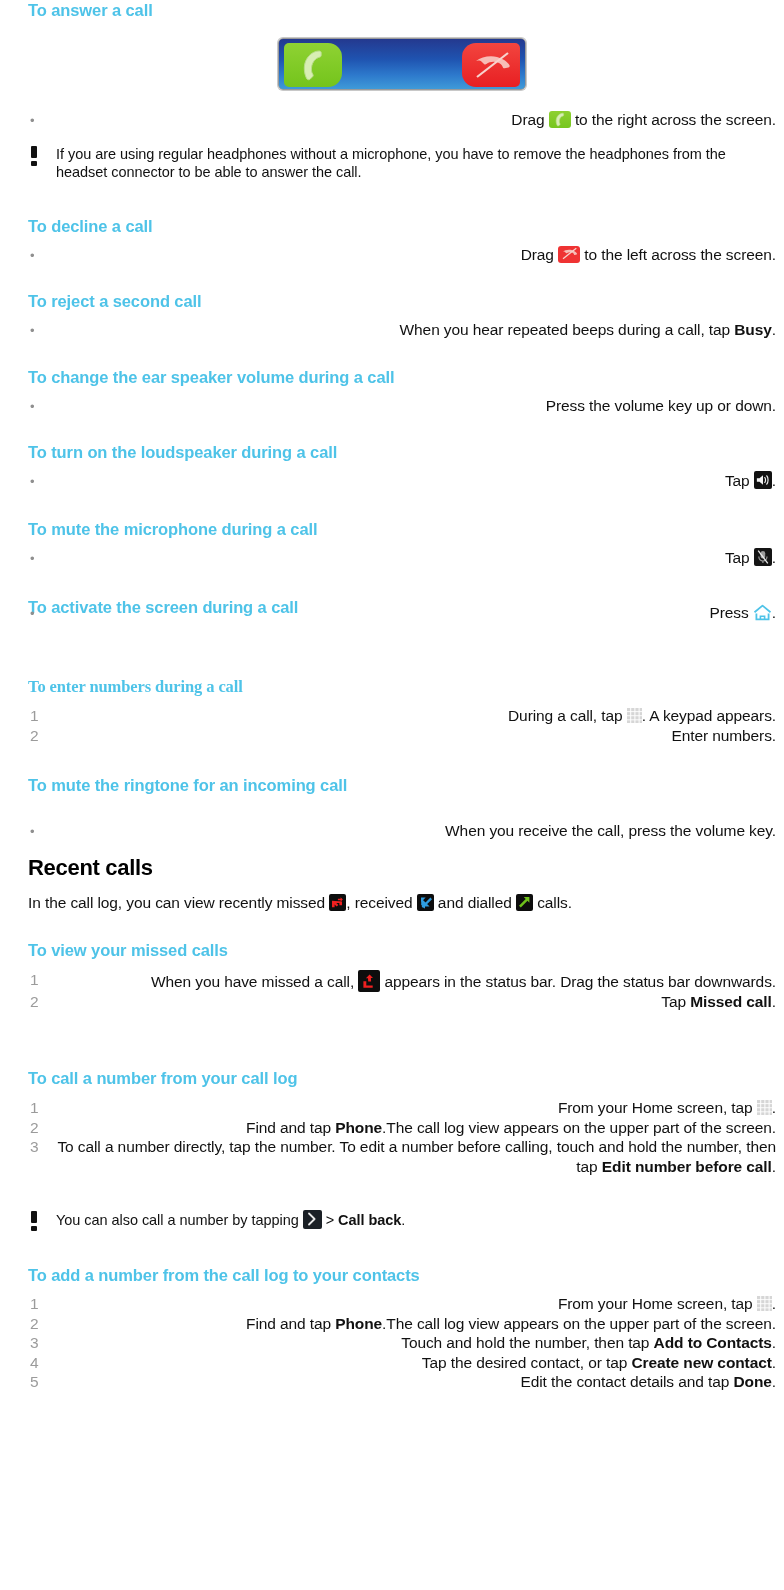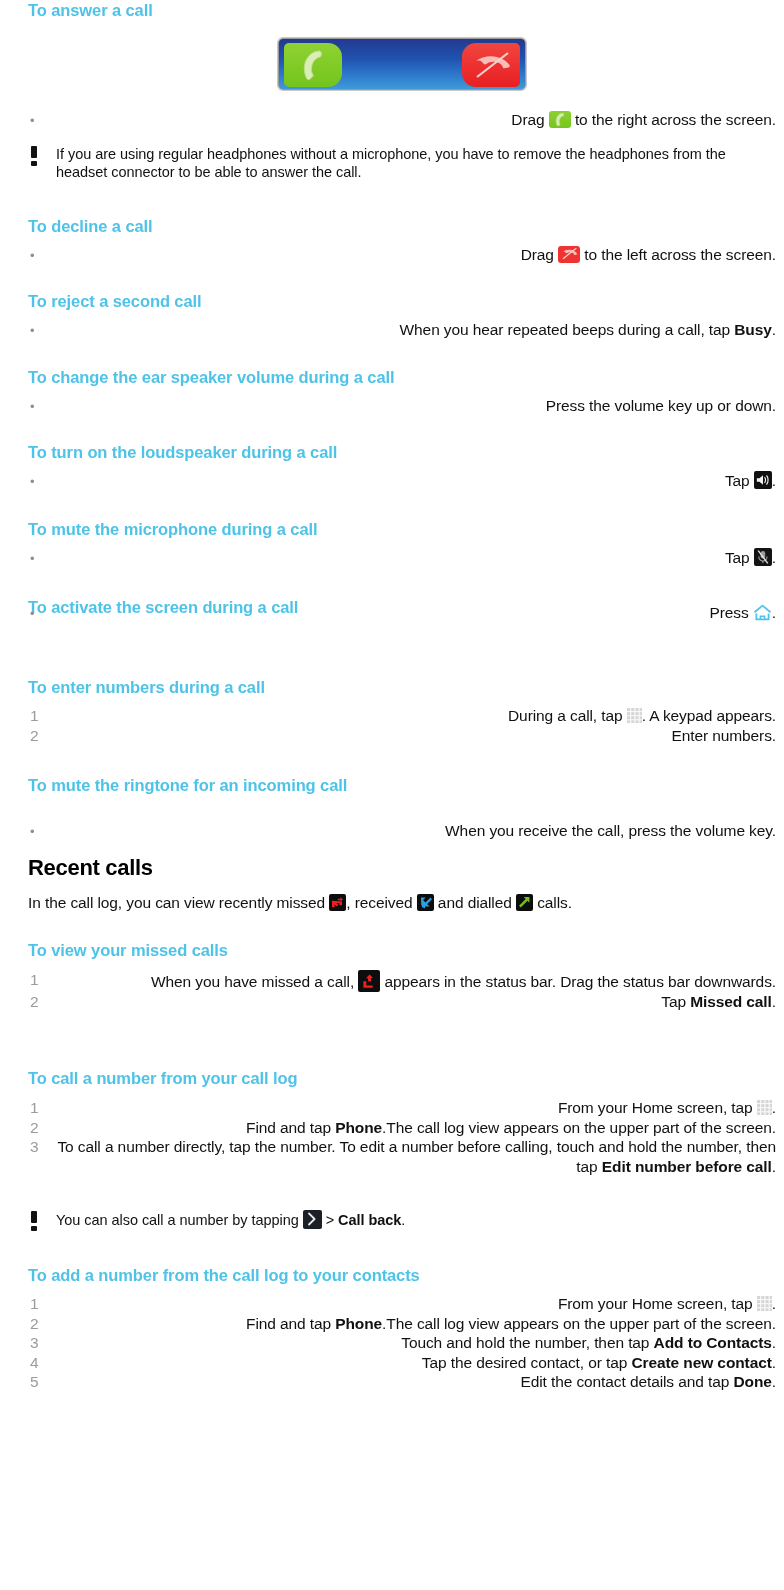--- a/index.html
+++ b/index.html
@@ -346,21 +346,21 @@
     <div class="row">
       <div class="marker bullet"></div>
       <div class="row-body body-text"><span>Press </span><span class="ic ic-home"><svg width="19" height="17" viewBox="0 0 19 17">
               <path d="M1.5 8.2L9.5 1.6l8 6.6" stroke="#4ec3e8" stroke-width="1.8" fill="none" stroke-linejoin="round"></path>
               <path d="M3.4 9.5v5.8h12.2V9.5" stroke="#4ec3e8" stroke-width="1.8" fill="none"></path>
               <path d="M7.4 15.3v-3.1h4.2v3.1" stroke="#4ec3e8" stroke-width="1.6" fill="none"></path>
             </svg></span><span>.</span></div>
     </div>
   </div>
 
-  <div class="abs" style="top:677px;">
+  <div class="abs" style="top:677px;font-family:Liberation Serif, serif;">
     <h3 class="h-sub">To enter numbers during a call</h3>
   </div>
   <div class="abs" style="top:706px;">
     <div class="row">
       <div class="marker">1</div>
       <div class="row-body body-text"><span>During a call, tap </span><span class="ic ic-grid"><svg width="15" height="15" viewBox="0 0 15 15">
               <g fill="#d6d6d6">
                 <rect x="0" y="0" width="3.2" height="3.2"></rect>
                 <rect x="4.2" y="0" width="3.2" height="3.2"></rect>
                 <rect x="8.4" y="0" width="3.2" height="3.2"></rect>

